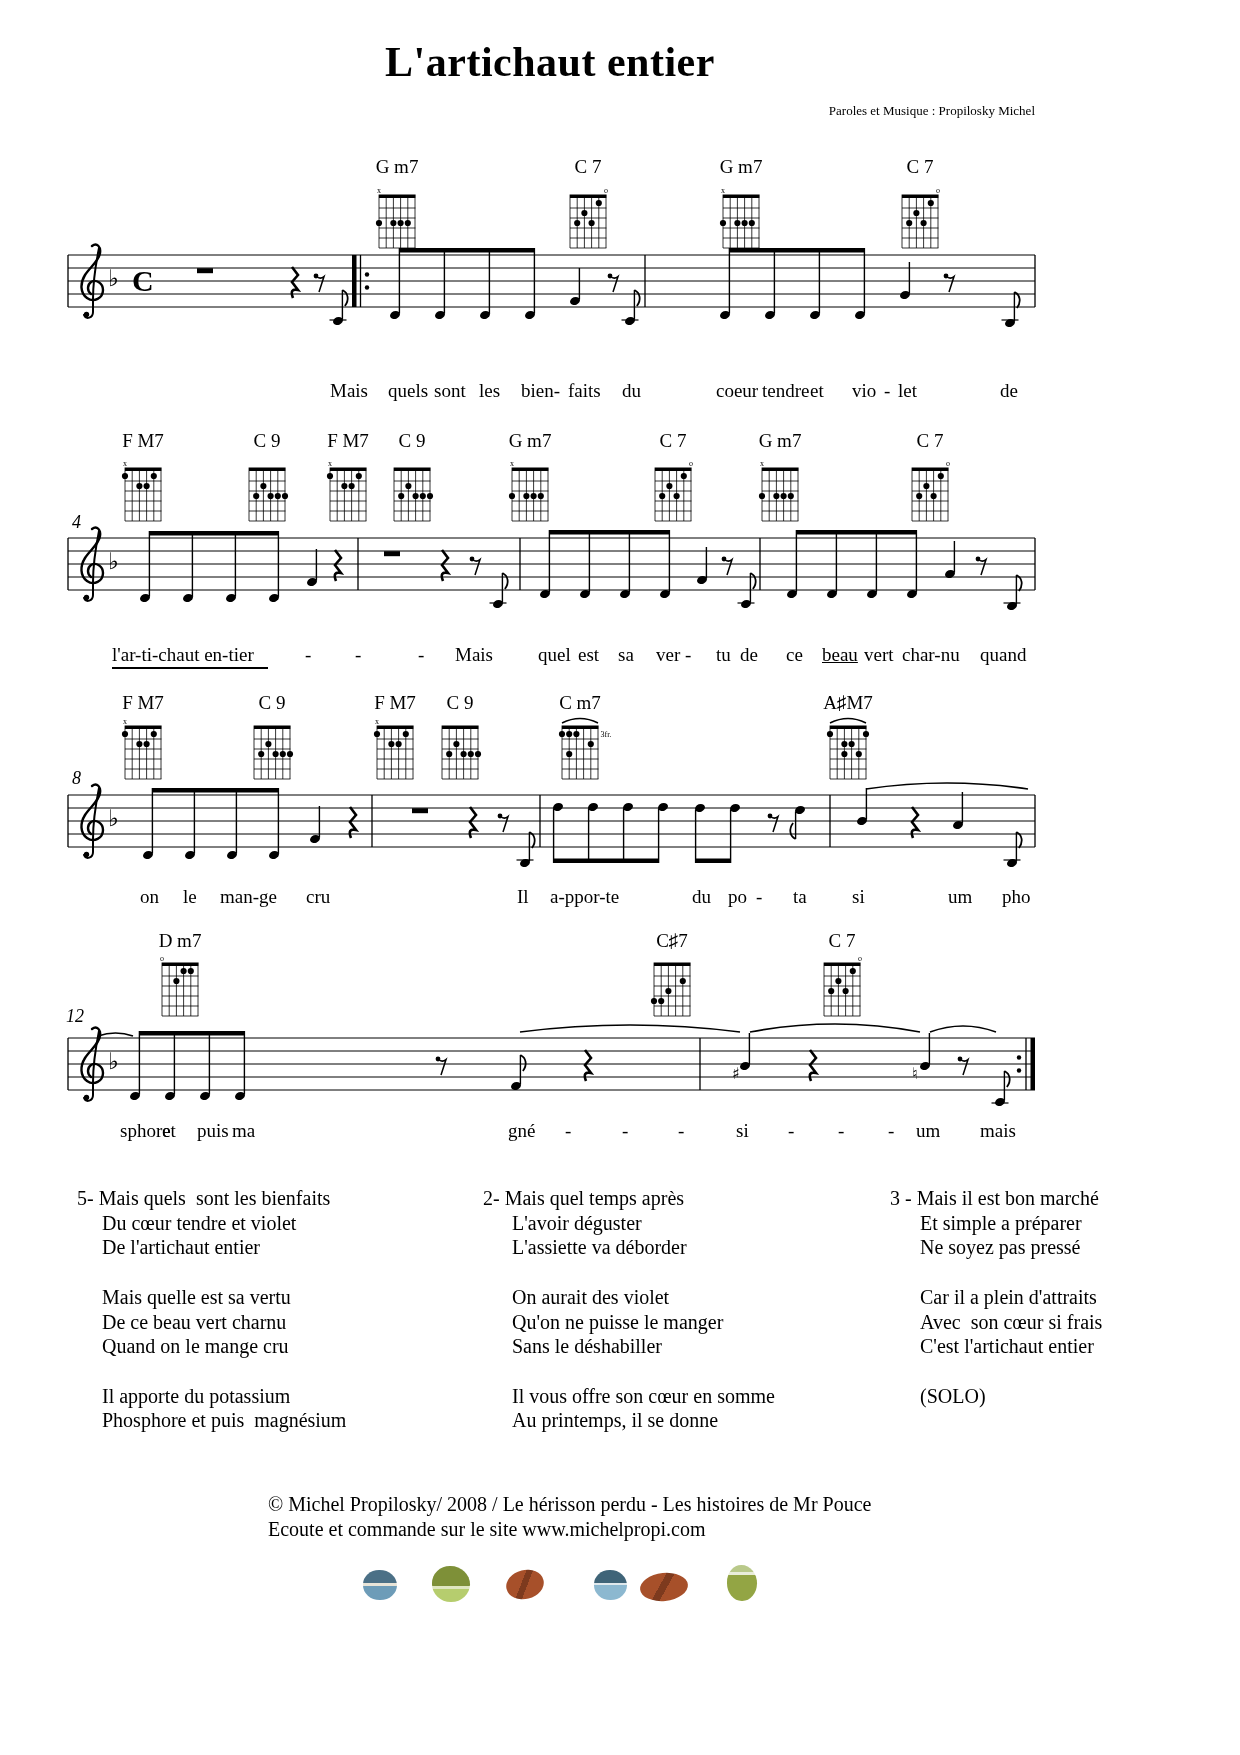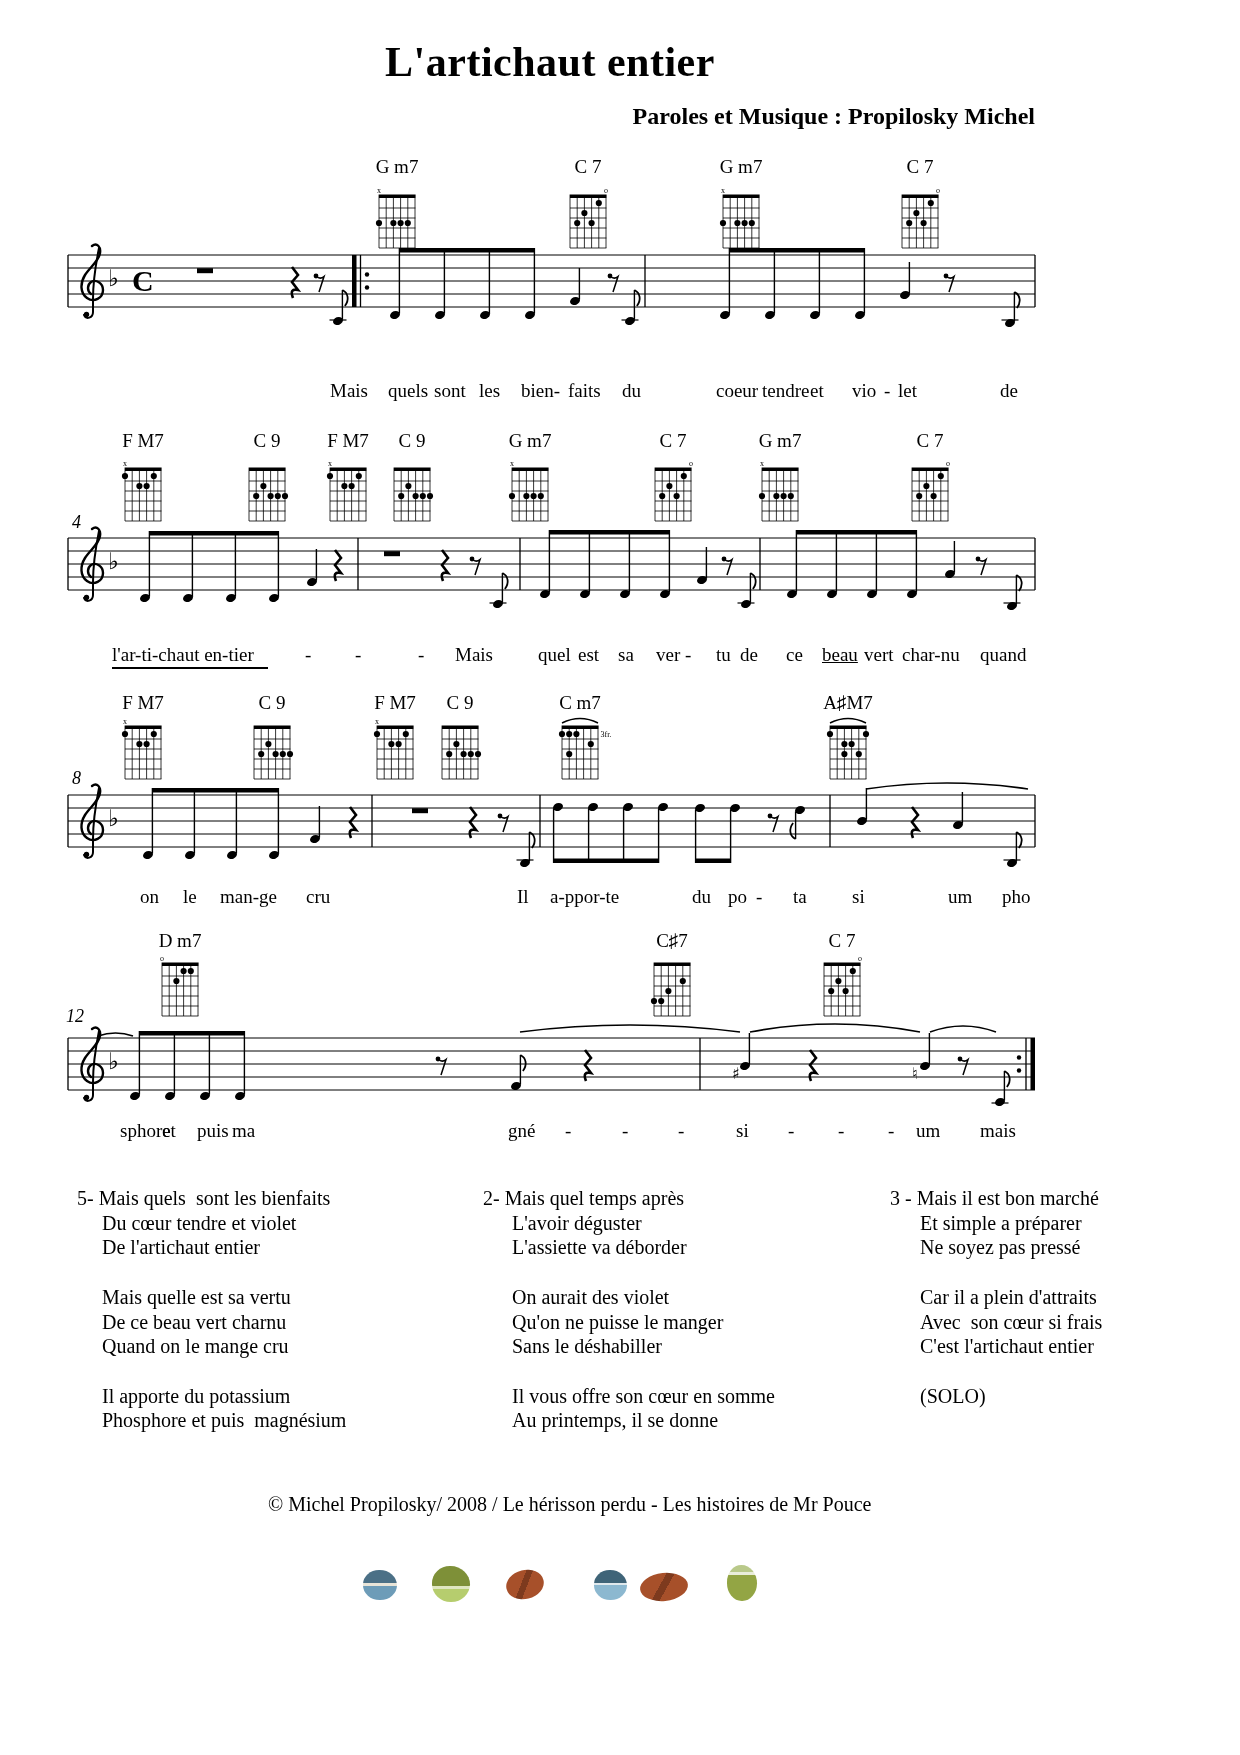--- a/index.html
+++ b/index.html
@@ -1,20 +1,20 @@
 <!DOCTYPE html>
 <html><head>
 <meta charset="utf-8">
 <style>
   html,body{margin:0;padding:0;background:#fff;}
   .page{position:relative;width:1240px;height:1755px;background:#ffffff;
         font-family:"Liberation Serif","DejaVu Serif",serif;color:#000;overflow:hidden;}
   .abs{position:absolute;}
   .title{top:38px;left:0;width:1100px;text-align:center;font-size:42px;font-weight:bold;letter-spacing:.5px;}
-  .credit{top:103px;right:205px;font-size:24px;font-weight:bold;}
+  .credit{top:103px;right:205px;font-size:13px;font-weight:normal;}
   .chord-label{position:absolute;font-size:19px;white-space:nowrap;transform:translateX(-50%);}
   .lyric{position:absolute;font-size:19px;white-space:pre;}
   .lyric.ul{border-bottom:2px solid #000;padding:0 14px 1px 0;}
   .mnum{position:absolute;font-size:18px;font-style:italic;}
   .verse{position:absolute;font-size:20px;line-height:24.7px;}
   .vline{white-space:pre;min-height:24.7px;}
   .footer{left:268px;top:1492px;font-size:20px;line-height:25px;}
   .blob{position:absolute;}
   svg{position:absolute;overflow:visible;}
   text{font-family:"Liberation Serif","DejaVu Serif",serif;}
@@ -796,20 +796,21 @@
         <div class="vline"></div>
         <div class="vline" style="padding-left: 30px;">Car il a plein d'attraits</div>
         <div class="vline" style="padding-left: 30px;">Avec  son cœur si frais</div>
         <div class="vline" style="padding-left: 30px;">C'est l'artichaut entier</div>
         <div class="vline"></div>
         <div class="vline" style="padding-left: 30px;">(SOLO)</div>
       </div>
     </div>
   <div class="abs footer">
     <div>© Michel Propilosky/ 2008 / Le hérisson perdu - Les histoires de Mr Pouce</div>
+    <div>Ecoute et commande sur le site www.michelpropi.com</div>
   </div>
   <div id="decor">
       <div class="blob" style="left: 363px; top: 1570px; width: 34px; height: 30px; transform: rotate(0deg); background: linear-gradient(rgb(75, 112, 134) 0px, rgb(75, 112, 134) 45%, rgb(232, 228, 216) 45%, rgb(232, 228, 216) 53%, rgb(109, 156, 184) 53%, rgb(109, 156, 184) 100%); border-radius: 48% 52% 50% 50%;"></div>
       <div class="blob" style="left: 432px; top: 1566px; width: 38px; height: 36px; transform: rotate(0deg); background: linear-gradient(rgb(126, 144, 56) 0px, rgb(126, 144, 56) 55%, rgb(223, 230, 192) 55%, rgb(223, 230, 192) 63%, rgb(182, 205, 110) 63%, rgb(182, 205, 110) 100%); border-radius: 48% 52% 50% 50%;"></div>
       <div class="blob" style="left: 506px; top: 1570px; width: 38px; height: 29px; transform: rotate(-14deg); background: linear-gradient(125deg, rgb(167, 80, 42) 0px, rgb(167, 80, 42) 42%, rgb(125, 58, 30) 42%, rgb(125, 58, 30) 55%, rgb(167, 80, 42) 55%, rgb(167, 80, 42) 100%); border-radius: 50%;"></div>
       <div class="blob" style="left: 594px; top: 1570px; width: 33px; height: 30px; transform: rotate(0deg); background: linear-gradient(rgb(63, 100, 120) 0px, rgb(63, 100, 120) 42%, rgb(223, 232, 236) 42%, rgb(223, 232, 236) 50%, rgb(140, 184, 208) 50%, rgb(140, 184, 208) 100%); border-radius: 48% 52% 50% 50%;"></div>
       <div class="blob" style="left: 640px; top: 1573px; width: 48px; height: 28px; transform: rotate(-6deg); background: linear-gradient(125deg, rgb(167, 80, 42) 0px, rgb(167, 80, 42) 42%, rgb(125, 58, 30) 42%, rgb(125, 58, 30) 55%, rgb(167, 80, 42) 55%, rgb(167, 80, 42) 100%); border-radius: 50%;"></div>
       <div class="blob" style="left: 727px; top: 1565px; width: 30px; height: 36px; transform: rotate(0deg); background: linear-gradient(rgb(185, 201, 138) 0px, rgb(185, 201, 138) 20%, rgb(233, 237, 218) 20%, rgb(233, 237, 218) 28%, rgb(147, 165, 68) 28%, rgb(147, 165, 68) 100%); border-radius: 48% 52% 50% 50%;"></div>
     </div>
 </div>

